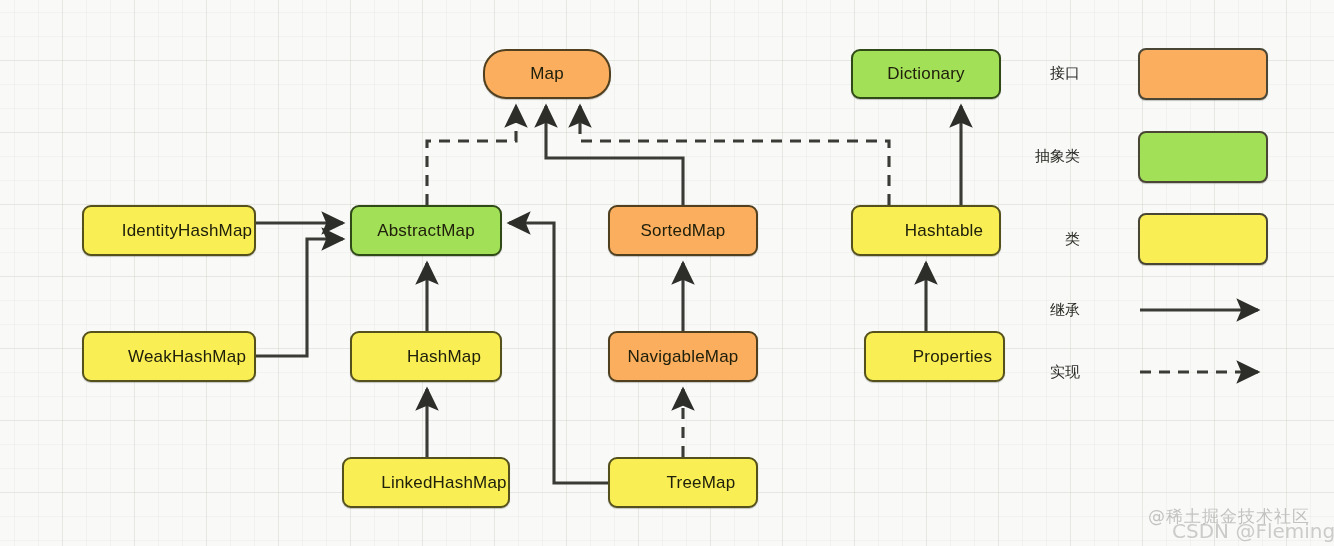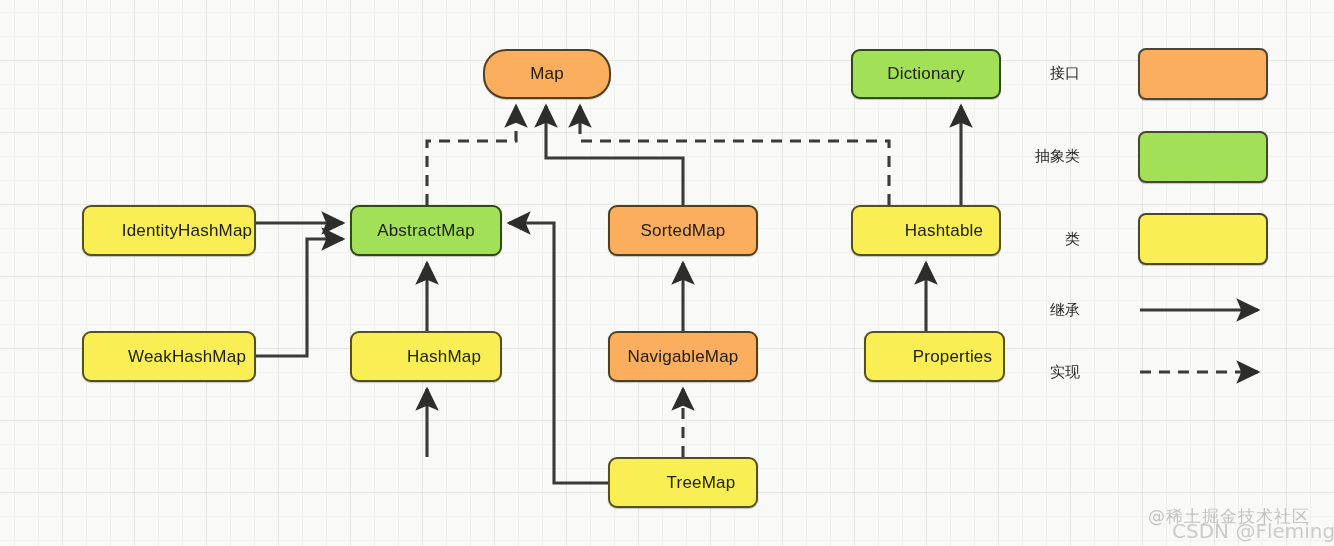--- a/index.html
+++ b/index.html
@@ -140,20 +140,23 @@
   </div>
 
   <div class="node n-interface" style="left:608px;top:331px;width:150px;height:51px;">
     <span>NavigableMap</span>
   </div>
 
   <div class="node n-class" style="left:864px;top:331px;width:141px;height:51px;">
     <span>Properties</span>
   </div>
 
+  <div class="node n-class" style="left:342px;top:457px;width:168px;height:51px;">
+    <span>LinkedHashMap</span>
+  </div>
 
   <div class="node n-class" style="left:608px;top:457px;width:150px;height:51px;">
     <span>TreeMap</span>
   </div>
 
   <div class="legend-label" style="left:1000px;top:64px;width:80px;">接口</div>
   <div class="legend-swatch" style="left:1138px;top:48px;width:130px;height:52px;background:#fbae5e;"></div>
 
   <div class="legend-label" style="left:1000px;top:147px;width:80px;">抽象类</div>
   <div class="legend-swatch" style="left:1138px;top:131px;width:130px;height:52px;background:#a2e058;"></div>

